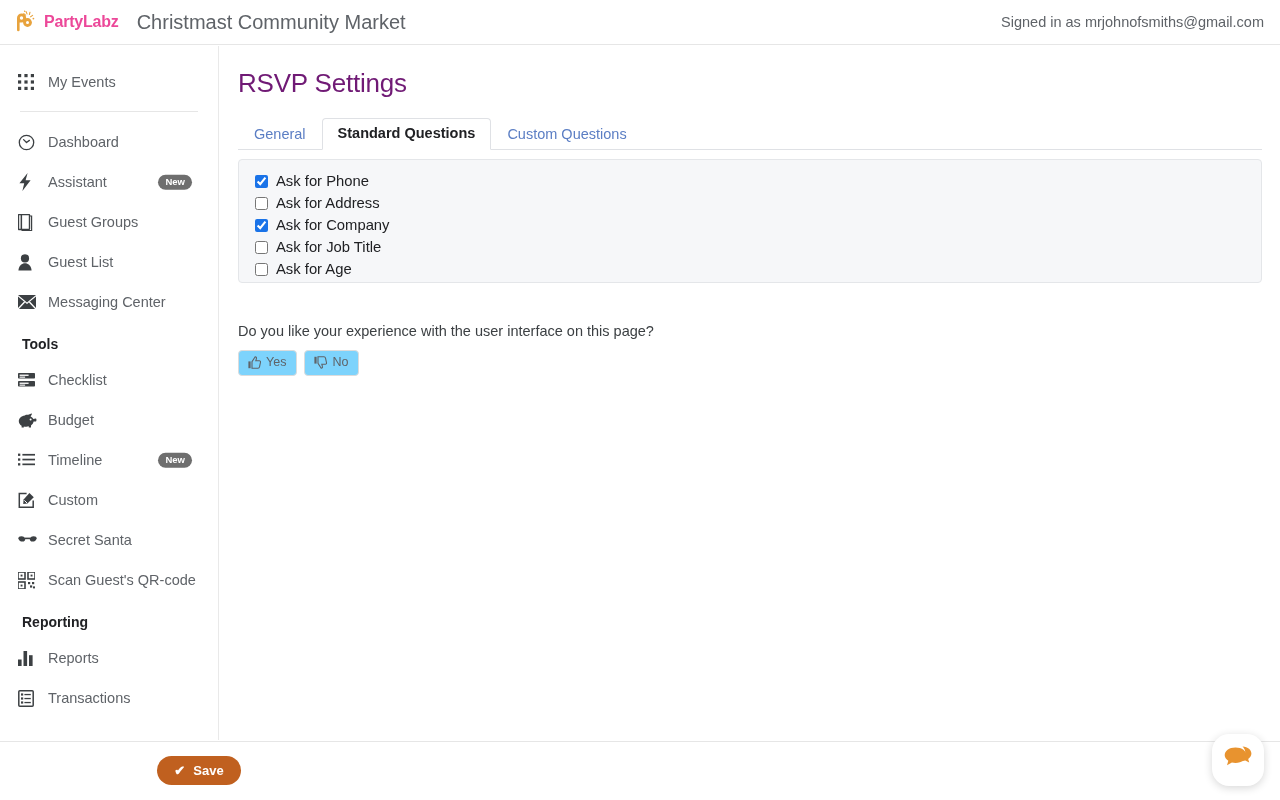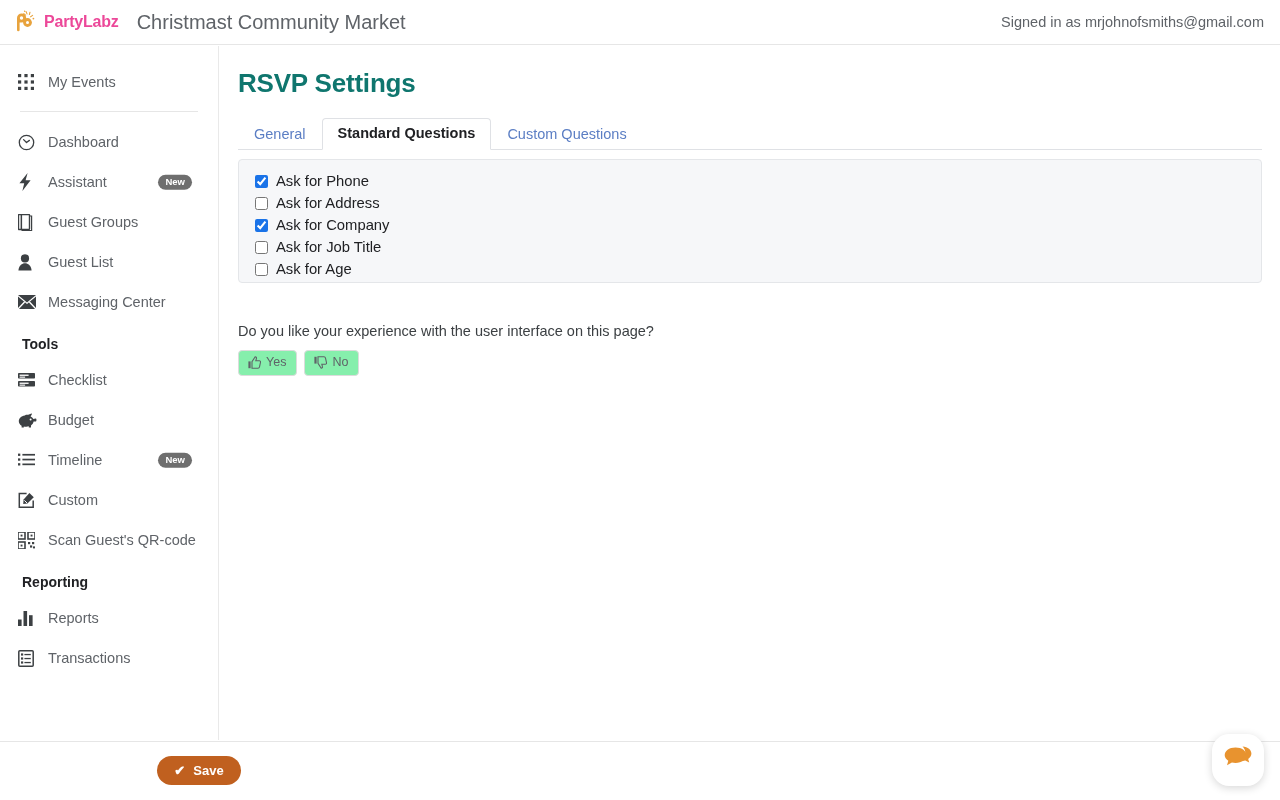--- a/index.html
+++ b/index.html
@@ -80,21 +80,21 @@
   }
 
   
   .main {
     position: absolute; top: 46px; left: 220px;
     width: 1060px; height: 694px;
     background: #ffffff;
     overflow: hidden;
   }
   .page-title {
-    font-size: 26px; font-weight: bold; color: #0f766e;
+    font-size: 26px; font-weight: normal; color: #701a75;
     margin: 22px 0 16px 18px; letter-spacing: -0.2px;
   }
 
   .tabs {
     position: relative;
     margin: 18px 0 0 18px;
     height: 33px;
     border-bottom: 1px solid #dfe1e5;
     width: 1024px;
     display: flex; align-items: flex-end;
@@ -143,21 +143,21 @@
   }
 
   .feedback-q {
     margin: 40px 0 0 18px;
     font-size: 14.5px; color: #3c4043;
   }
   .feedback-btns { margin: 11px 0 0 18px; display: flex; gap: 7px; }
   .fb-btn {
     display: flex; align-items: center; gap: 5px;
     border: 1px solid #dcdcdc; border-radius: 4px;
-    background: #86efac;
+    background: #7dd3fc;
     padding: 5px 10px 5px 9px;
     font-size: 12.5px; color: #5f6368;
     cursor: pointer;
     line-height: 1.1;
   }
   .fb-btn svg { display: block; }
 
   
   .bottombar {
     position: absolute; left: 0; top: 741px;
@@ -329,20 +329,30 @@
     <span class="nav-icon">
       <svg width="17" height="17" viewBox="0 0 17 17" fill="none" stroke="#3c4043" stroke-width="1.5">
         <path d="M15.2 8.4 V15.3 H1.3 V1.5 H8.6"></path>
         <path d="M11.4 0.9 L15.8 5.2 L9.4 11.4 L5.2 11.9 L5.6 7.6 Z" fill="#3c4043" stroke="none"></path>
         <path d="M6.4 8.4 L9 11" stroke="#ffffff" stroke-width="1"></path>
       </svg>
     </span>
     <span class="nav-label">Custom</span>
   </div>
 
+  <div class="nav-item">
+    <span class="nav-icon">
+      <svg width="19" height="9" viewBox="0 0 19 9" fill="#3c4043">
+        <path d="M0.4 2.2 C0.4 0.9 1.4 0.2 3.4 0.2 C5.6 0.2 7 1.2 7.2 3 C7.3 4.4 6.4 5.6 4.6 5.6 C2.4 5.6 0.4 4.2 0.4 2.2 Z"></path>
+        <path d="M18.6 2.2 C18.6 0.9 17.6 0.2 15.6 0.2 C13.4 0.2 12 1.2 11.8 3 C11.7 4.4 12.6 5.6 14.4 5.6 C16.6 5.6 18.6 4.2 18.6 2.2 Z"></path>
+        <rect x="7" y="1.6" width="5" height="1.6"></rect>
+      </svg>
+    </span>
+    <span class="nav-label">Secret Santa</span>
+  </div>
 
   <div class="nav-item">
     <span class="nav-icon">
       <svg width="17" height="17" viewBox="0 0 17 17" fill="#3c4043">
         <rect x="0" y="0" width="7" height="7" fill="none" stroke="#3c4043" stroke-width="1.6"></rect>
         <rect x="2.6" y="2.6" width="1.9" height="1.9"></rect>
         <rect x="10" y="0" width="7" height="7" fill="none" stroke="#3c4043" stroke-width="1.6"></rect>
         <rect x="12.6" y="2.6" width="1.9" height="1.9"></rect>
         <rect x="0" y="10" width="7" height="7" fill="none" stroke="#3c4043" stroke-width="1.6"></rect>
         <rect x="2.6" y="12.6" width="1.9" height="1.9"></rect>

